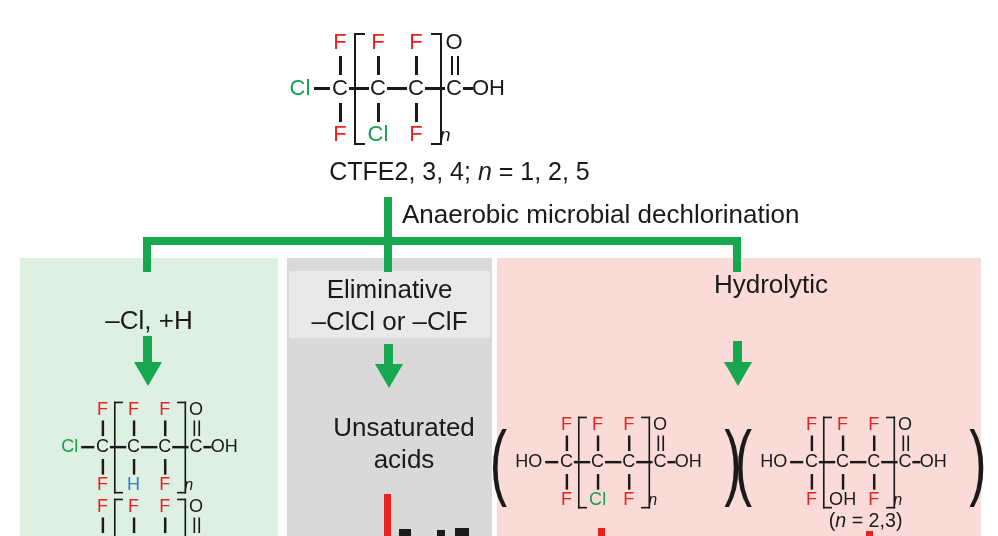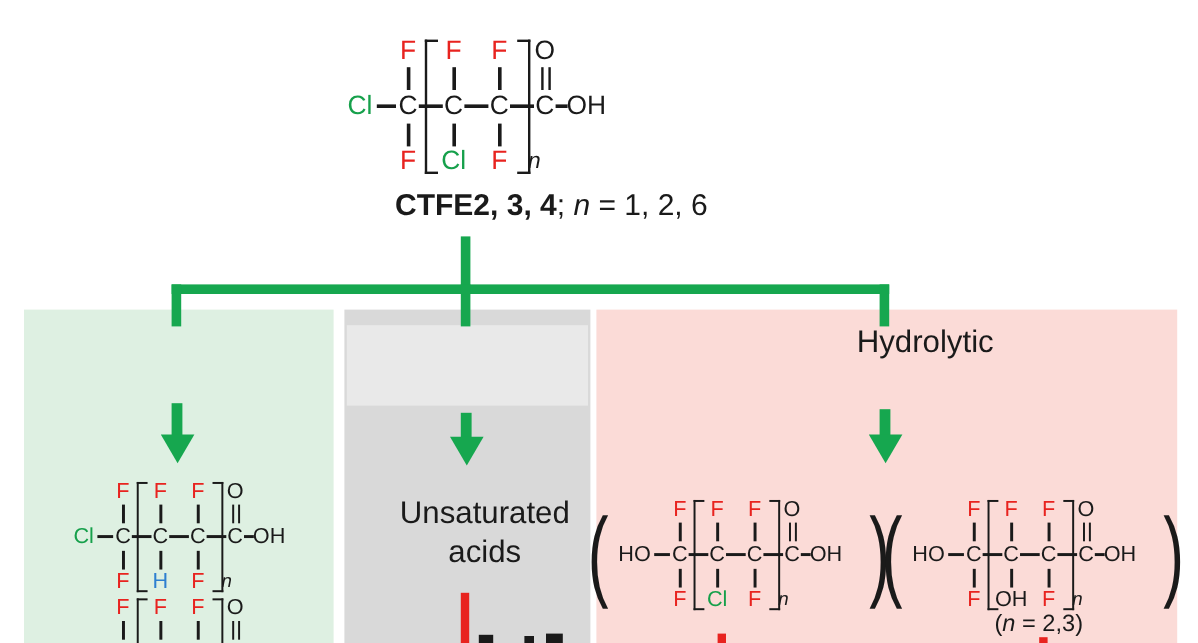--- a/index.html
+++ b/index.html
@@ -38,24 +38,30 @@
   <div class="box" style="left: 287px; width: 205px; background: rgb(217, 217, 217);"></div>
   <div class="box" style="left: 497px; width: 484px; background: rgb(251, 219, 215);"></div>
   <div class="abs" style="left: 289px; top: 271px; width: 201px; height: 67px; background: rgb(233, 233, 233);"></div>
 
   <div class="gbar" style="left: 384px; top: 197px; width: 8px; height: 48px; background: rgb(22, 167, 79);"></div>
   <div class="gbar" style="left: 143px; top: 237px; width: 598px; height: 8px; background: rgb(22, 167, 79);"></div>
   <div class="gbar" style="left: 143px; top: 237px; width: 8px; height: 35px; background: rgb(22, 167, 79);"></div>
   <div class="gbar" style="left: 384px; top: 237px; width: 8px; height: 35px; background: rgb(22, 167, 79);"></div>
   <div class="gbar" style="left: 733px; top: 237px; width: 8px; height: 35px; background: rgb(22, 167, 79);"></div>
 
-  <div class="abs richline" style="left:252px;top:157px;width:415px;text-align:center;font-size:25px;"><span style="font-weight: bold;">CTFE2, 3, 4</span><span>; </span><span style="font-style: italic;">n</span><span> = 1, 2, 6</span></div>
+  <div class="abs richline" style="left:252px;top:157px;width:415px;text-align:center;font-size:25px;"><span style="font-weight: normal;">CTFE2, 3, 4</span><span>; </span><span style="font-style: italic;">n</span><span> = 1, 2, 5</span></div>
+  <div class="abs lbl" style="left:402px;top:198px;">Anaerobic microbial dechlorination</div>
 
   <div class="hdr" style="left:20px;top:272px;width:258px;">
     <br>
+    <span>–Cl, +H</span>
+  </div>
+  <div class="hdr" style="left:287px;top:273px;width:205px;">
+    <span>Eliminative</span><br>
+    <span>–ClCl or –ClF</span>
   </div>
   <div class="hdr" style="left:497px;top:268px;width:484px;margin-left:32px;">
     <span>Hydrolytic</span><br>
   </div>
 
   <div class="garrow-shaft" style="left: 143px; top: 336px; height: 27px; background: rgb(22, 167, 79);"></div>
   <div class="garrow-head" style="left: 134px; top: 362px; border-top-color: rgb(22, 167, 79);"></div>
   <div class="garrow-shaft" style="left: 384px; top: 344px; height: 21px; background: rgb(22, 167, 79);"></div>
   <div class="garrow-head" style="left: 375px; top: 364px; border-top-color: rgb(22, 167, 79);"></div>
   <div class="garrow-shaft" style="left: 733px; top: 341px; height: 22px; background: rgb(22, 167, 79);"></div>

